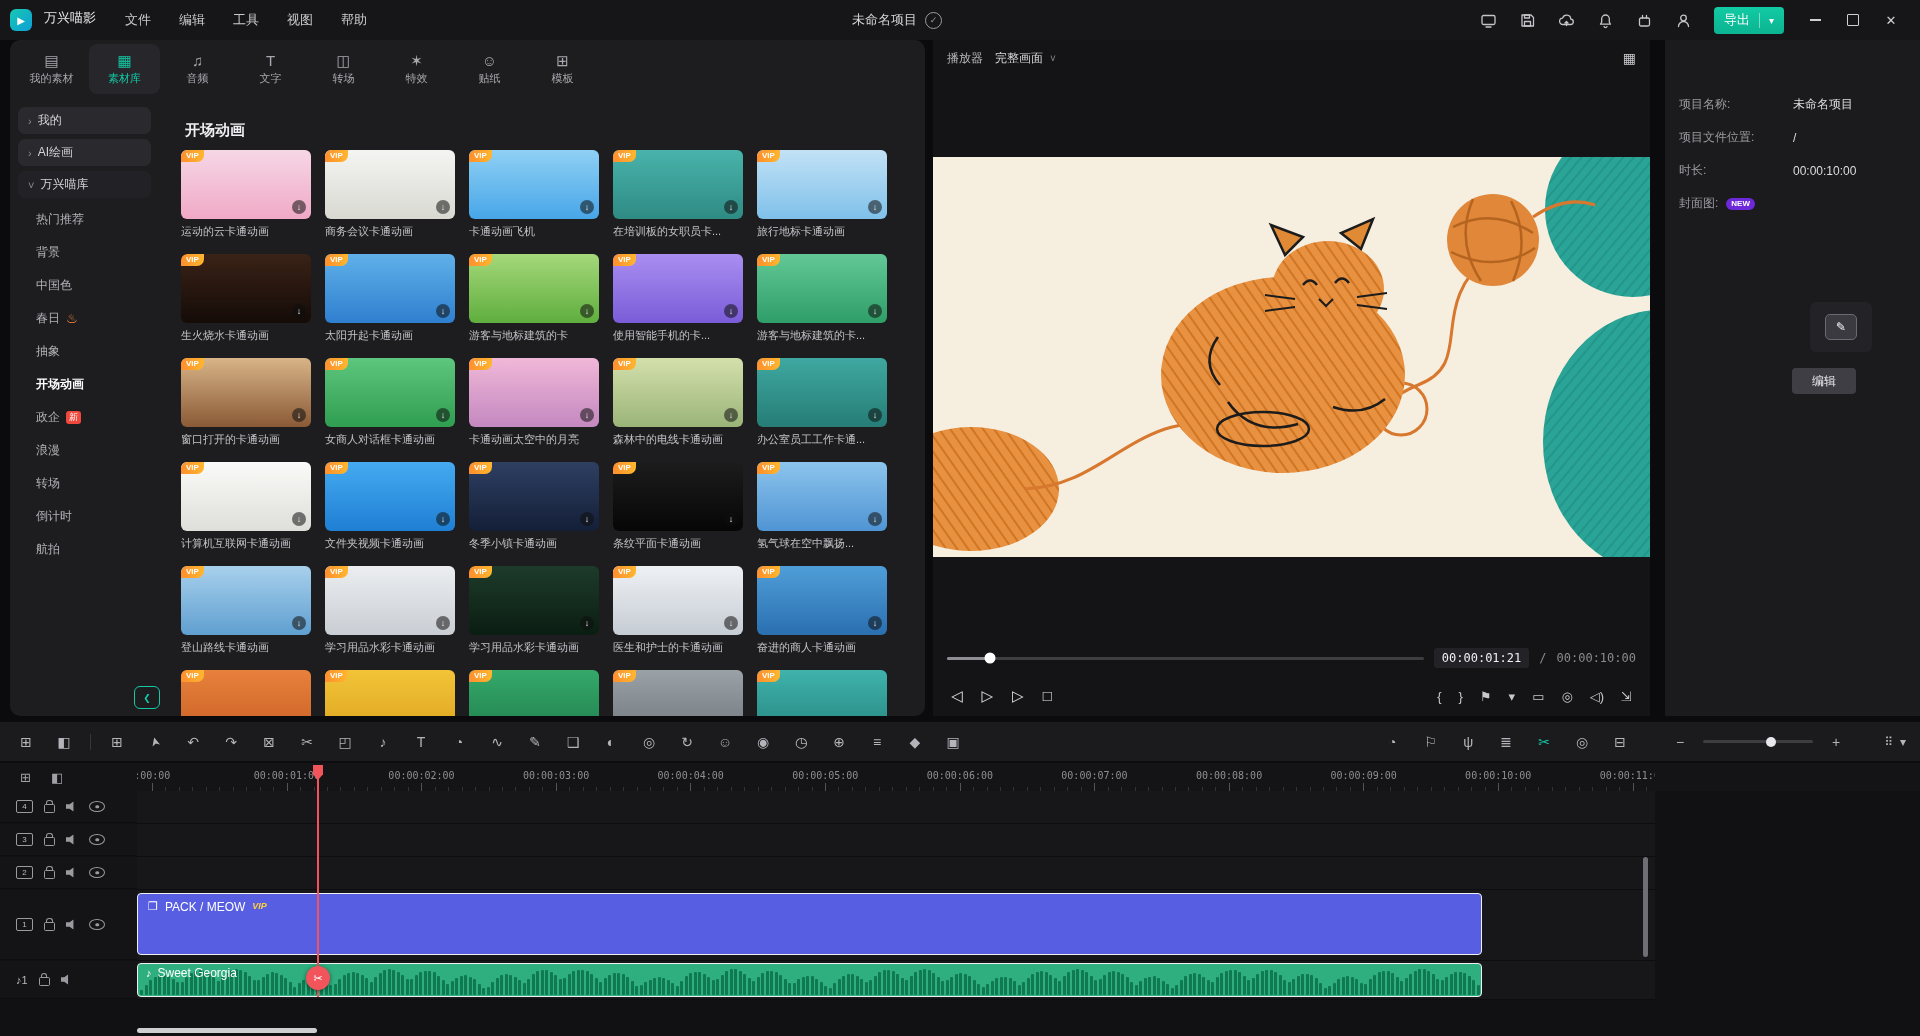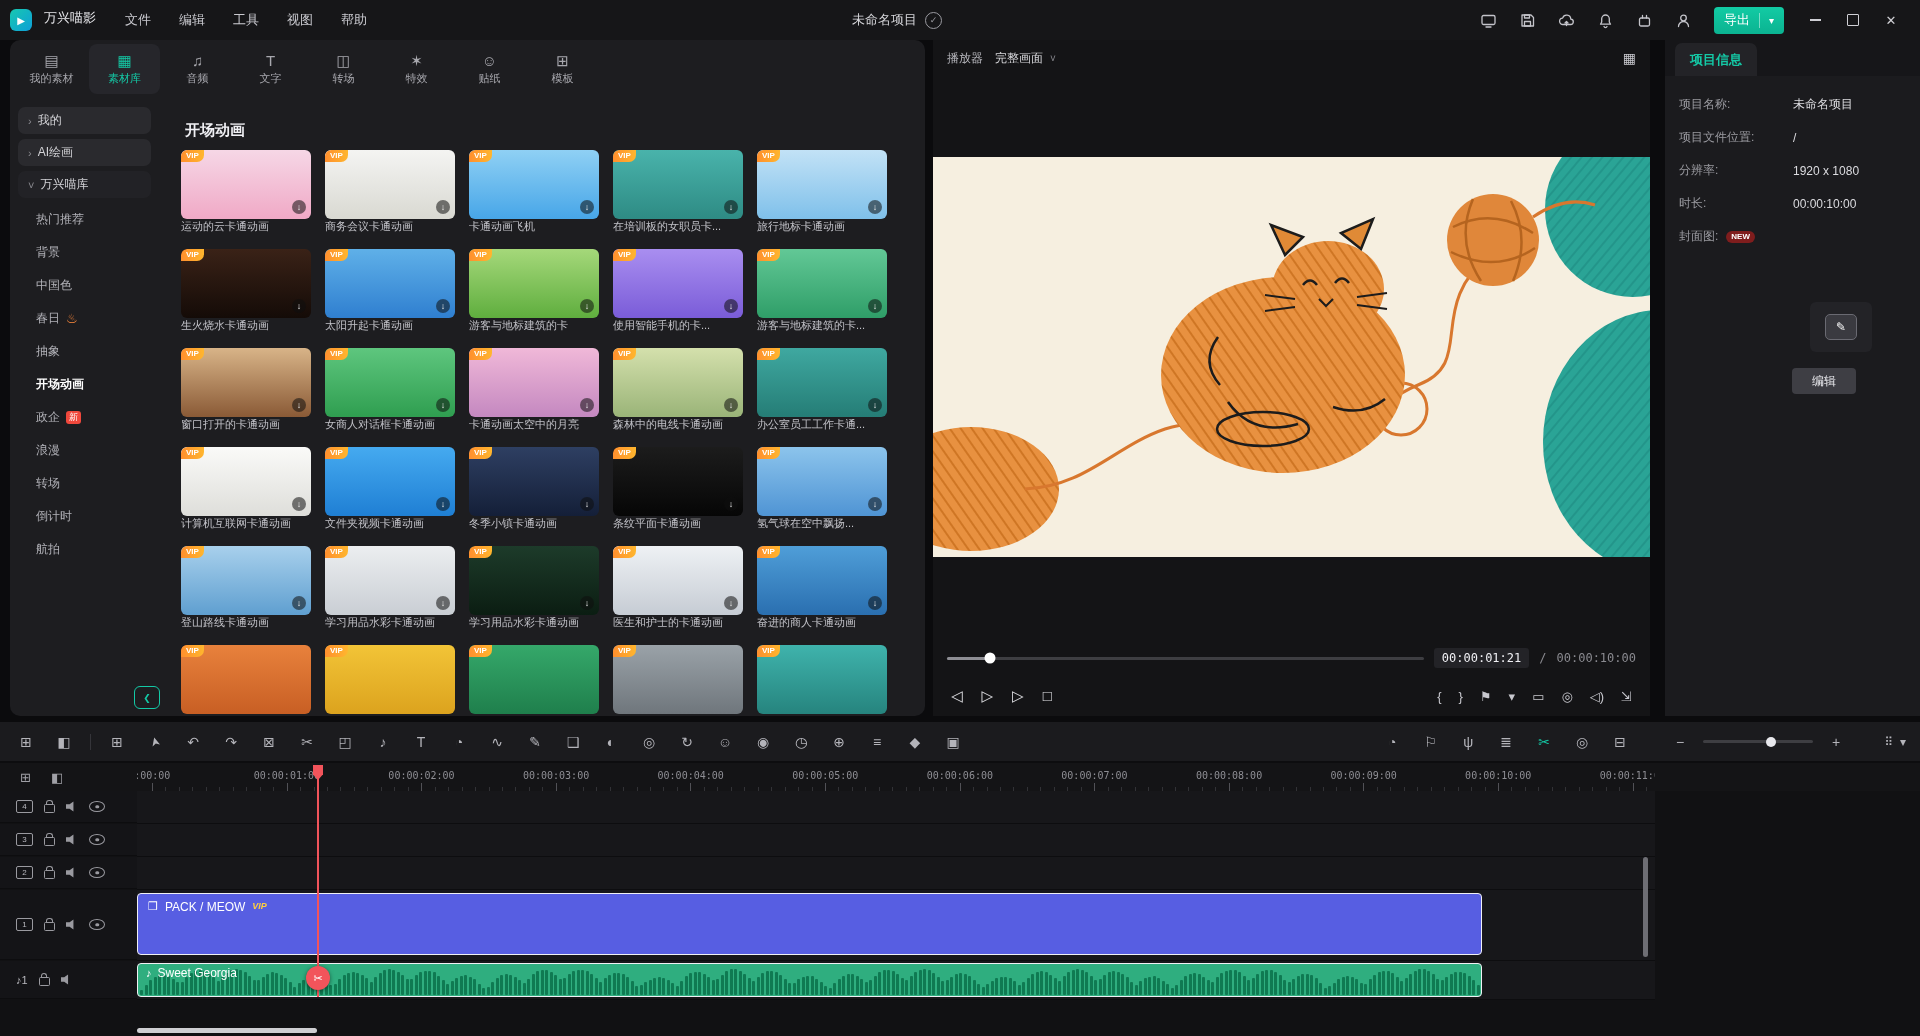--- a/index.html
+++ b/index.html
@@ -49,21 +49,21 @@
   .search-box input{background:transparent;border:none;outline:none;color:#cfcfd4;font-size:12px;width:100%;font-family:inherit}
   .search-box input::placeholder{color:#77777d}
   .more-btn{color:#b8b8be;font-size:17px;padding:0 8px}
   .section-title{font-size:15px;font-weight:bold;color:#f0f0f4;margin:15px 0 10px 4px}
   .grid{display:grid;grid-template-columns:repeat(5,130px);column-gap:14px;row-gap:15px}
   .thumb{width:130px;height:69px;border-radius:6px;position:relative;overflow:hidden;background:#333}
   .vip-badge{position:absolute;left:0;top:0;background:linear-gradient(90deg,#ff8f2e,#ffb62e);color:#fff;font-size:8px;font-weight:bold;padding:2px 5px;border-radius:6px 0 7px 0;line-height:1}
   .vip-badge:empty{display:none}
   .dl{position:absolute;right:5px;bottom:5px;width:14px;height:14px;border-radius:50%;background:rgba(15,15,15,.55);color:#eee;font-size:9px;display:flex;align-items:center;justify-content:center}
   .dl::after{content:"↓"}
-  .cap{font-size:11px;color:#c2c2c8;white-space:nowrap;overflow:hidden;text-overflow:ellipsis;width:130px}
+  .cap{font-size:11px;color:#c2c2c8;margin-top:5px;white-space:nowrap;overflow:hidden;text-overflow:ellipsis;width:130px}
   .cap:empty{display:none}
   
   .preview{position:absolute;left:933px;top:40px;width:717px;height:676px;background:#141416}
   .pv-header{height:36px;display:flex;align-items:center;padding:0 14px;gap:12px;font-size:12px;color:#b8b8be}
   .pv-mode{display:flex;gap:7px;align-items:center;color:#d8d8dc}
   .pv-caret{color:#8a8a90;font-size:10px}
   .pv-compare{margin-left:auto;font-size:14px;color:#c8c8ce}
   .stage{position:absolute;left:0;top:117px;width:717px;height:400px;background:#f6efe0;overflow:hidden}
   .stage svg{display:block;width:100%;height:100%}
   .scrub-row{position:absolute;left:0;right:0;top:606px;height:24px;display:flex;align-items:center;padding:0 14px;gap:10px;box-sizing:border-box}
@@ -77,21 +77,21 @@
   .pv-icon{display:inline-block}
   .pv-tools{margin-left:auto;display:flex;gap:17px;font-size:13px;color:#c8c8ce;align-items:center}
   
   .right-panel{position:absolute;left:1665px;top:40px;width:255px;height:676px;background:#1b1b1e}
   .rp-header{height:36px;background:#161619;display:flex;align-items:flex-end}
   .rp-tab{margin-left:10px;background:#232327;color:#14c9a6;font-size:13px;font-weight:bold;padding:8px 15px 7px;border-radius:7px 7px 0 0}
   .pi-rows{position:absolute;left:0;right:0;top:48px}
   .pi-row{position:relative;height:33px;display:flex;align-items:center;padding:0 14px;gap:8px}
   .pi-label{font-size:12px;color:#9a9aa0}
   .pi-value{position:absolute;left:128px;font-size:12px;color:#dcdce0}
-  .pi-badge{background:#7f1d1d;color:#fff;font-size:8px;font-weight:bold;border-radius:6px;padding:2px 5px;line-height:1}
+  .pi-badge{background:#6d28d9;color:#fff;font-size:8px;font-weight:bold;border-radius:6px;padding:2px 5px;line-height:1}
   .pi-badge:empty{display:none}
   .cover-thumb{position:absolute;left:145px;top:262px;width:62px;height:50px;background:#232327;border-radius:6px;display:flex;align-items:center;justify-content:center}
   .cover-edit{width:30px;height:24px;background:#3a3a40;border:1px solid #6a6a72;border-radius:5px;display:flex;align-items:center;justify-content:center;font-size:12px;color:#fff}
   .edit-btn{position:absolute;left:127px;top:328px;width:64px;height:26px;background:#3e3e44;border-radius:4px;display:flex;align-items:center;justify-content:center;font-size:12px;color:#ececf0}
   
   .timeline{position:absolute;left:0;top:722px;width:1920px;height:314px;background:#111113}
   .tl-toolbar{height:41px;display:flex;align-items:center;padding:0 14px;gap:14px;background:#1b1b1e;box-sizing:border-box;border-bottom:2px solid #0d0d0f}
   .tb-group{display:flex;gap:14px;align-items:center}
   .tb-icon{width:24px;text-align:center;font-size:14px;color:#b4b4ba;display:inline-block}
   .tb-icon.accent{color:#14c9a6}
@@ -663,42 +663,34 @@
         <span class="pv-icon">▾</span>
         <span class="pv-icon">▭</span>
         <span class="pv-icon">◎</span>
         <span class="pv-icon">◁)</span>
         <span class="pv-icon">⇲</span>
       </div>
   </div>
 </div>
 
 <div class="right-panel">
-  <div class="rp-header">
-    <span class="rp-tab">项目信息</span>
-  </div>
   <div class="pi-rows">
 
       <div class="pi-row">
         <span class="pi-label">项目名称:</span>
 
         <span class="pi-value">未命名项目</span>
       </div>
 
       <div class="pi-row">
         <span class="pi-label">项目文件位置:</span>
 
         <span class="pi-value">/</span>
       </div>
 
-      <div class="pi-row">
-        <span class="pi-label">分辨率:</span>
-
-        <span class="pi-value">1920 x 1080</span>
-      </div>
 
 
 
       <div class="pi-row">
         <span class="pi-label">时长:</span>
 
         <span class="pi-value">00:00:10:00</span>
       </div>
 
       <div class="pi-row">

